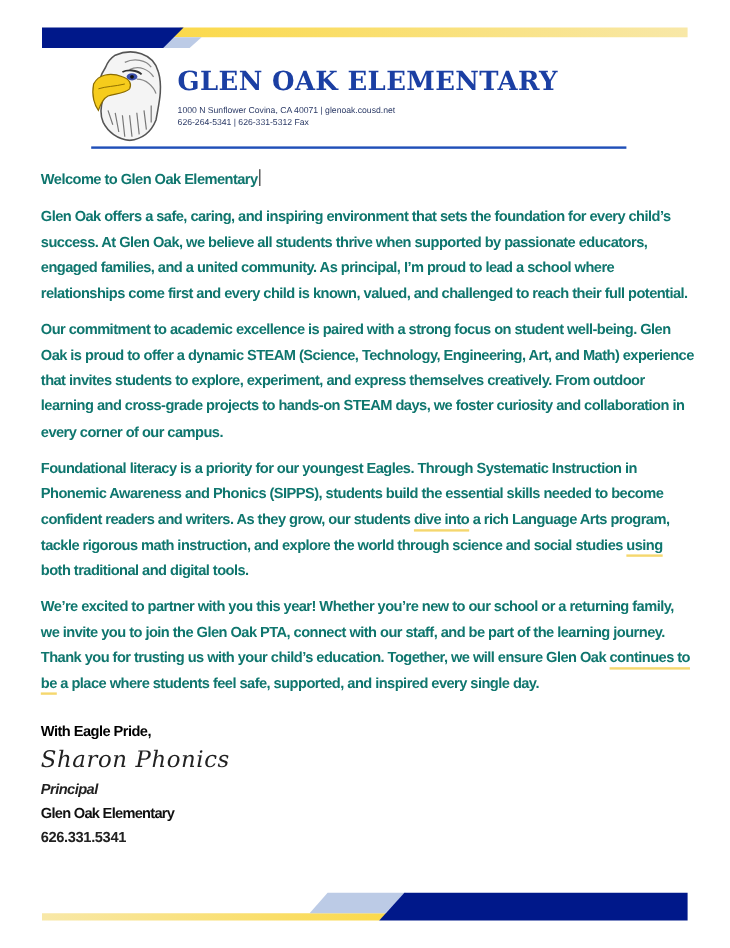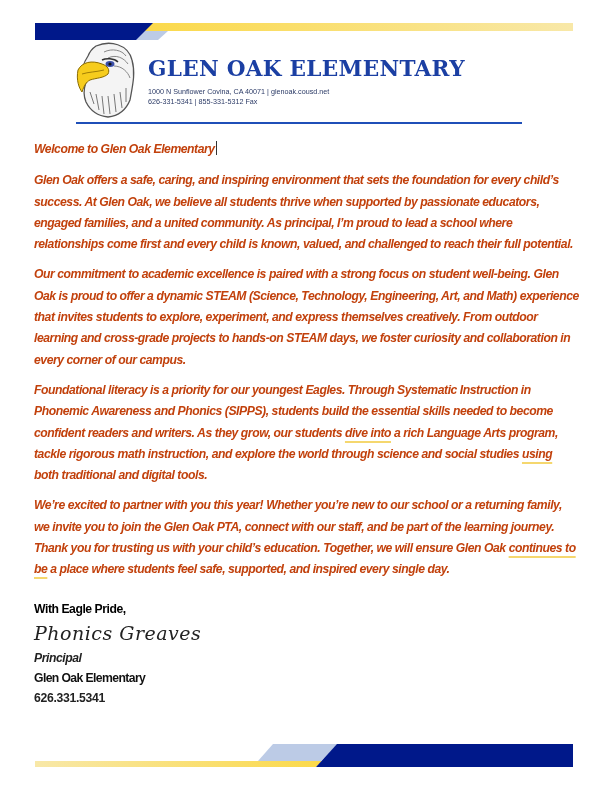--- a/index.html
+++ b/index.html
@@ -33,26 +33,25 @@
     white-space: nowrap;
   }
   .contact-line.l1 { top: 87px; }
   .contact-line.l2 { top: 97px; }
 
   .header-rule { left: 76px; top: 122px; width: 446px; height: 2px; background: #1f4fb8; }
 
   .content {
     left: 34px; top: 139px; width: 545px;
     font-family: "Liberation Sans", sans-serif;
-    color: #c2410c;
+    color: #0f766e;
     font-size: 12.2px;
     line-height: 21.3px;
     font-weight: bold;
     letter-spacing: -0.45px;
-    font-style: italic;
   }
   .content p { margin: 0 0 9px 0; }
   .greeting { margin-bottom: 10px !important; }
   .cursor { display: inline-block; width: 1px; height: 14px; background: #333; vertical-align: -2px; margin-left: 1px; }
   .ul-mark { text-decoration: underline; text-decoration-color: #f5d76e; text-decoration-thickness: 2px; text-underline-offset: 4px; }
 
   .closing { left: 34px; top: 602px; font-size: 12.2px; font-weight: bold; color: #000000; letter-spacing: -0.45px; }
   .signature {
     left: 34px; top: 622px;
     font-family: "DejaVu Serif", serif;
@@ -86,33 +85,33 @@
   <path d="M30,12 C38,8 48,10 52,16 M34,18 C42,14 50,18 54,24 M40,26 C48,26 54,32 56,38" stroke="#888" stroke-width="1" fill="none"></path>
   <path d="M4,30 C8,22 18,20 28,24 C34,26 36,30 34,34 C30,38 22,38 16,40 C12,42 10,46 8,52 C5,48 2,40 4,30 Z" fill="#f6cc1c" stroke="#8a6b00" stroke-width="1"></path>
   <path d="M8,34 C14,32 22,32 30,30" stroke="#8a6b00" stroke-width="0.8" fill="none"></path>
   <ellipse cx="36" cy="24" rx="4.5" ry="3" fill="#3a4ea8"></ellipse>
   <circle cx="36" cy="24" r="1.6" fill="#111"></circle>
   <path d="M28,20 C32,18 40,18 44,22" stroke="#333" stroke-width="1.5" fill="none"></path>
 </svg>
 
 <div class="abs school-title">GLEN OAK ELEMENTARY</div>
 <div class="abs contact-line l1">1000 N Sunflower  Covina, CA 40071  |  glenoak.cousd.net</div>
-<div class="abs contact-line l2">626-331-5341 |  855-331-5312 Fax</div>
+<div class="abs contact-line l2">626-264-5341 |  626-331-5312 Fax</div>
 <div class="abs header-rule"></div>
 
 <div class="abs content">
   <p class="greeting"><span>Welcome to Glen Oak Elementary</span><span class="cursor"></span></p>
   <p>Glen Oak offers a safe, caring, and inspiring environment that sets the foundation for every child’s success. At Glen Oak, we believe all students thrive when supported by passionate educators, engaged families, and a united community. As principal, I’m proud to lead a school where relationships come first and every child is known, valued, and challenged to reach their full potential.</p>
   <p>Our commitment to academic excellence is paired with a strong focus on student well-being. Glen Oak is proud to offer a dynamic STEAM (Science, Technology, Engineering, Art, and Math) experience that invites students to explore, experiment, and express themselves creatively. From outdoor learning and cross-grade projects to hands-on STEAM days, we foster curiosity and collaboration in every corner of our campus.</p>
   <p><span>Foundational literacy is a priority for our youngest Eagles. Through Systematic Instruction in Phonemic Awareness and Phonics (SIPPS), students build the essential skills needed to become confident readers and writers. As they grow, our students </span><span class="ul-mark">dive into</span><span> a rich Language Arts program, tackle rigorous math instruction, and explore the world through science and social studies </span><span class="ul-mark">using</span><span> both traditional and digital tools.</span></p>
   <p><span>We’re excited to partner with you this year! Whether you’re new to our school or a returning family, we invite you to join the Glen Oak PTA, connect with our staff, and be part of the learning journey. Thank you for trusting us with your child’s education. Together, we will ensure Glen Oak </span><span class="ul-mark">continues to be</span><span> a place where students feel safe, supported, and inspired every single day.</span></p>
 </div>
 
 <div class="abs closing">With Eagle Pride,</div>
-<div class="abs signature">Phonics Greaves</div>
+<div class="abs signature">Sharon Phonics</div>
 <div class="abs sig-title">Principal</div>
 <div class="abs sig-school">Glen Oak Elementary</div>
 <div class="abs sig-phone">626.331.5341</div>
 
 <svg class="abs bottom-banner" viewBox="0 0 608 40" width="608" height="40">
   <defs>
     <linearGradient id="ygBot" x1="0" x2="1" y1="0" y2="0">
       <stop offset="0" stop-color="#f8e8a8"></stop>
       <stop offset="1" stop-color="#fbd94a"></stop>
     </linearGradient>

